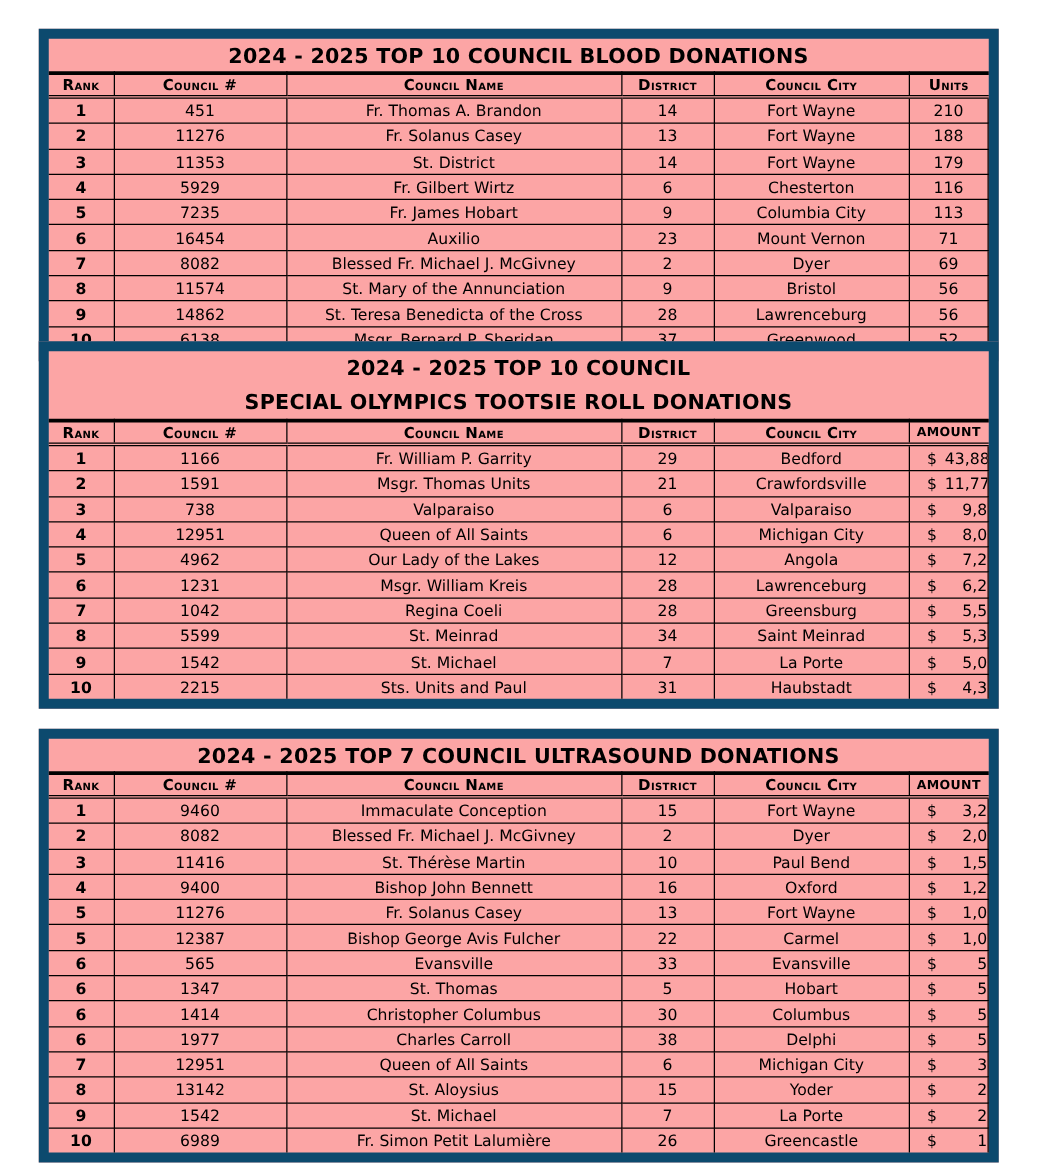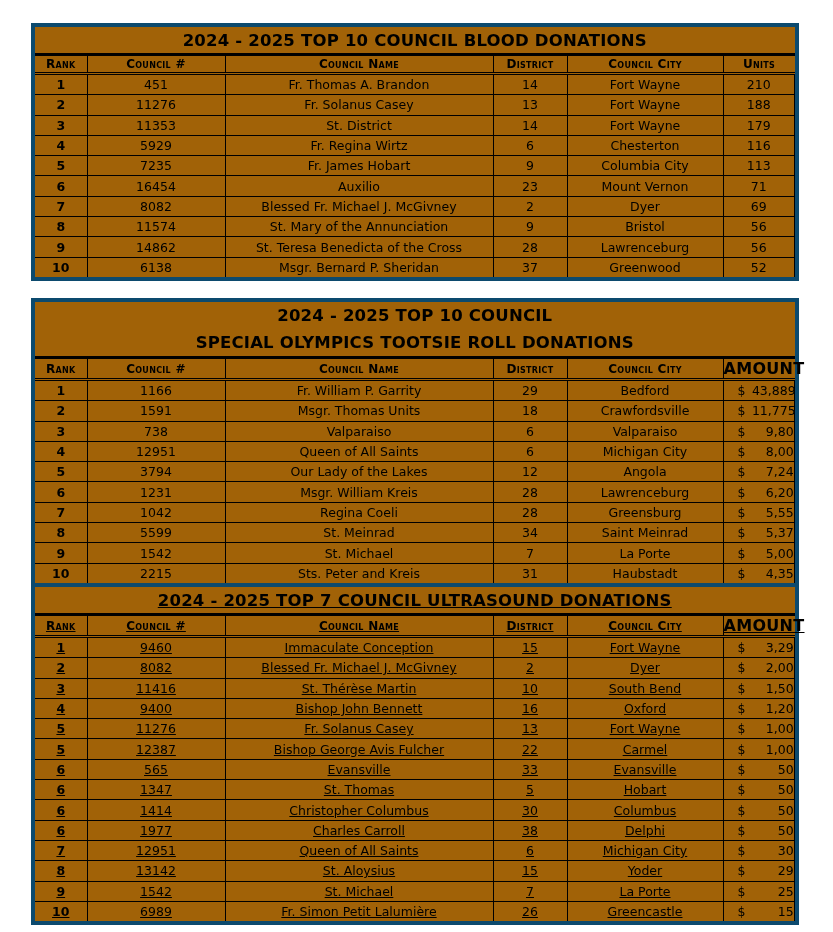--- a/index.html
+++ b/index.html
@@ -1,22 +1,22 @@
 <!DOCTYPE html>
 <html><head>
 <meta charset="utf-8">
 <style>
   html, body { margin: 0; padding: 0; background: #ffffff; }
   body { width: 833px; height: 932px; position: relative; font-family: "DejaVu Sans", sans-serif; color: #000; }
-  .tbl-wrap { position: absolute; left: 31px; width: 768px; border: 4px solid #0c4a6e; box-sizing: border-box; background: #a16207; }
+  .tbl-wrap { position: absolute; left: 31px; width: 768px; border: 8px solid #0c4a6e; box-sizing: border-box; background: #fca5a5; }
   table { border-collapse: collapse; width: 100%; table-layout: fixed; }
   .title-row td { font-family: "DejaVu Sans", sans-serif; font-weight: bold; font-size: 16.5px; text-align: center; border-bottom: 3px solid #000; letter-spacing: 0.2px; }
   .title-row.two td { line-height: 27px; }
   th { font-family: "DejaVu Sans", sans-serif; font-weight: bold; font-variant: small-caps; font-size: 12px; height: 16px; padding: 0; border-right: 1px solid #000; border-bottom: 3px double #000; letter-spacing: 0.3px; }
-  th.amt { font-variant: normal; font-size: 16px; margin-left: 26px; }
+  th.amt { font-variant: normal; font-size: 10px; margin-left: 26px; }
   th:last-child, td:last-child { border-right: none; }
   td.c { font-size: 12.5px; text-align: center; height: 19.3px; padding: 0; border-right: 1px solid #000; border-bottom: 1px solid #000; white-space: nowrap; overflow: hidden; }
   tr:last-child td.c { border-bottom: none; }
   td.rank { font-weight: bold; }
   td.money { text-align: left; }
   .money .dollar { display: inline-block; width: 14px; padding-left: 14px; }
   .money .num { display: inline-block; width: 70px; text-align: right; }
   .money.tight .dollar { width: 8px; }
   col.c1 { width: 52px; } col.c2 { width: 138px; } col.c3 { width: 268px; } col.c4 { width: 74px; } col.c5 { width: 156px; } col.c6 { width: auto; }
 </style>
@@ -65,21 +65,21 @@
           <td class="c rank">3</td>
           <td class="c">11353</td>
           <td class="c">St. District</td>
           <td class="c">14</td>
           <td class="c">Fort Wayne</td>
           <td class="c">179</td>
         </tr>
         <tr>
           <td class="c rank">4</td>
           <td class="c">5929</td>
-          <td class="c">Fr. Regina Wirtz</td>
+          <td class="c">Fr. Gilbert Wirtz</td>
           <td class="c">6</td>
           <td class="c">Chesterton</td>
           <td class="c">116</td>
         </tr>
         <tr>
           <td class="c rank">5</td>
           <td class="c">7235</td>
           <td class="c">Fr. James Hobart</td>
           <td class="c">9</td>
           <td class="c">Columbia City</td>
@@ -122,21 +122,21 @@
           <td class="c">6138</td>
           <td class="c">Msgr. Bernard P. Sheridan</td>
           <td class="c">37</td>
           <td class="c">Greenwood</td>
           <td class="c">52</td>
         </tr>
       </tbody>
   </table>
 </div>
 
-<div class="tbl-wrap" style="top:298px;">
+<div class="tbl-wrap" style="top:273px;">
   <table>
     <colgroup>
         <col class="c1">
         <col class="c2">
         <col class="c3">
         <col class="c4">
         <col class="c5">
         <col class="c6">
       </colgroup>
     <tbody id="tootsie-body">
@@ -159,21 +159,21 @@
           <td class="c">1166</td>
           <td class="c">Fr. William P. Garrity</td>
           <td class="c">29</td>
           <td class="c">Bedford</td>
           <td class="c money tight"><span class="dollar">$</span><span class="num">43,889.44</span></td>
         </tr>
         <tr>
           <td class="c rank">2</td>
           <td class="c">1591</td>
           <td class="c">Msgr. Thomas Units</td>
-          <td class="c">18</td>
+          <td class="c">21</td>
           <td class="c">Crawfordsville</td>
           <td class="c money tight"><span class="dollar">$</span><span class="num">11,775.58</span></td>
         </tr>
         <tr>
           <td class="c rank">3</td>
           <td class="c">738</td>
           <td class="c">Valparaiso</td>
           <td class="c">6</td>
           <td class="c">Valparaiso</td>
           <td class="c money"><span class="dollar">$</span><span class="num">9,800.00</span></td>
@@ -181,21 +181,21 @@
         <tr>
           <td class="c rank">4</td>
           <td class="c">12951</td>
           <td class="c">Queen of All Saints</td>
           <td class="c">6</td>
           <td class="c">Michigan City</td>
           <td class="c money"><span class="dollar">$</span><span class="num">8,004.26</span></td>
         </tr>
         <tr>
           <td class="c rank">5</td>
-          <td class="c">3794</td>
+          <td class="c">4962</td>
           <td class="c">Our Lady of the Lakes</td>
           <td class="c">12</td>
           <td class="c">Angola</td>
           <td class="c money"><span class="dollar">$</span><span class="num">7,243.72</span></td>
         </tr>
         <tr>
           <td class="c rank">6</td>
           <td class="c">1231</td>
           <td class="c">Msgr. William Kreis</td>
           <td class="c">28</td>
@@ -222,30 +222,30 @@
           <td class="c rank">9</td>
           <td class="c">1542</td>
           <td class="c">St. Michael</td>
           <td class="c">7</td>
           <td class="c">La Porte</td>
           <td class="c money"><span class="dollar">$</span><span class="num">5,000.00</span></td>
         </tr>
         <tr>
           <td class="c rank">10</td>
           <td class="c">2215</td>
-          <td class="c">Sts. Peter and Kreis</td>
+          <td class="c">Sts. Units and Paul</td>
           <td class="c">31</td>
           <td class="c">Haubstadt</td>
           <td class="c money"><span class="dollar">$</span><span class="num">4,353.00</span></td>
         </tr>
       </tbody>
   </table>
 </div>
 
-<div class="tbl-wrap" style="top:583px;text-decoration:underline;">
+<div class="tbl-wrap" style="top:583px;">
   <table>
     <colgroup>
         <col class="c1">
         <col class="c2">
         <col class="c3">
         <col class="c4">
         <col class="c5">
         <col class="c6">
       </colgroup>
     <tbody id="ultrasound-body">
@@ -274,21 +274,21 @@
           <td class="c">Blessed Fr. Michael J. McGivney</td>
           <td class="c">2</td>
           <td class="c">Dyer</td>
           <td class="c money"><span class="dollar">$</span><span class="num">2,000.00</span></td>
         </tr>
         <tr>
           <td class="c rank">3</td>
           <td class="c">11416</td>
           <td class="c">St. Thérèse Martin</td>
           <td class="c">10</td>
-          <td class="c">South Bend</td>
+          <td class="c">Paul Bend</td>
           <td class="c money"><span class="dollar">$</span><span class="num">1,500.00</span></td>
         </tr>
         <tr>
           <td class="c rank">4</td>
           <td class="c">9400</td>
           <td class="c">Bishop John Bennett</td>
           <td class="c">16</td>
           <td class="c">Oxford</td>
           <td class="c money"><span class="dollar">$</span><span class="num">1,200.00</span></td>
         </tr>

